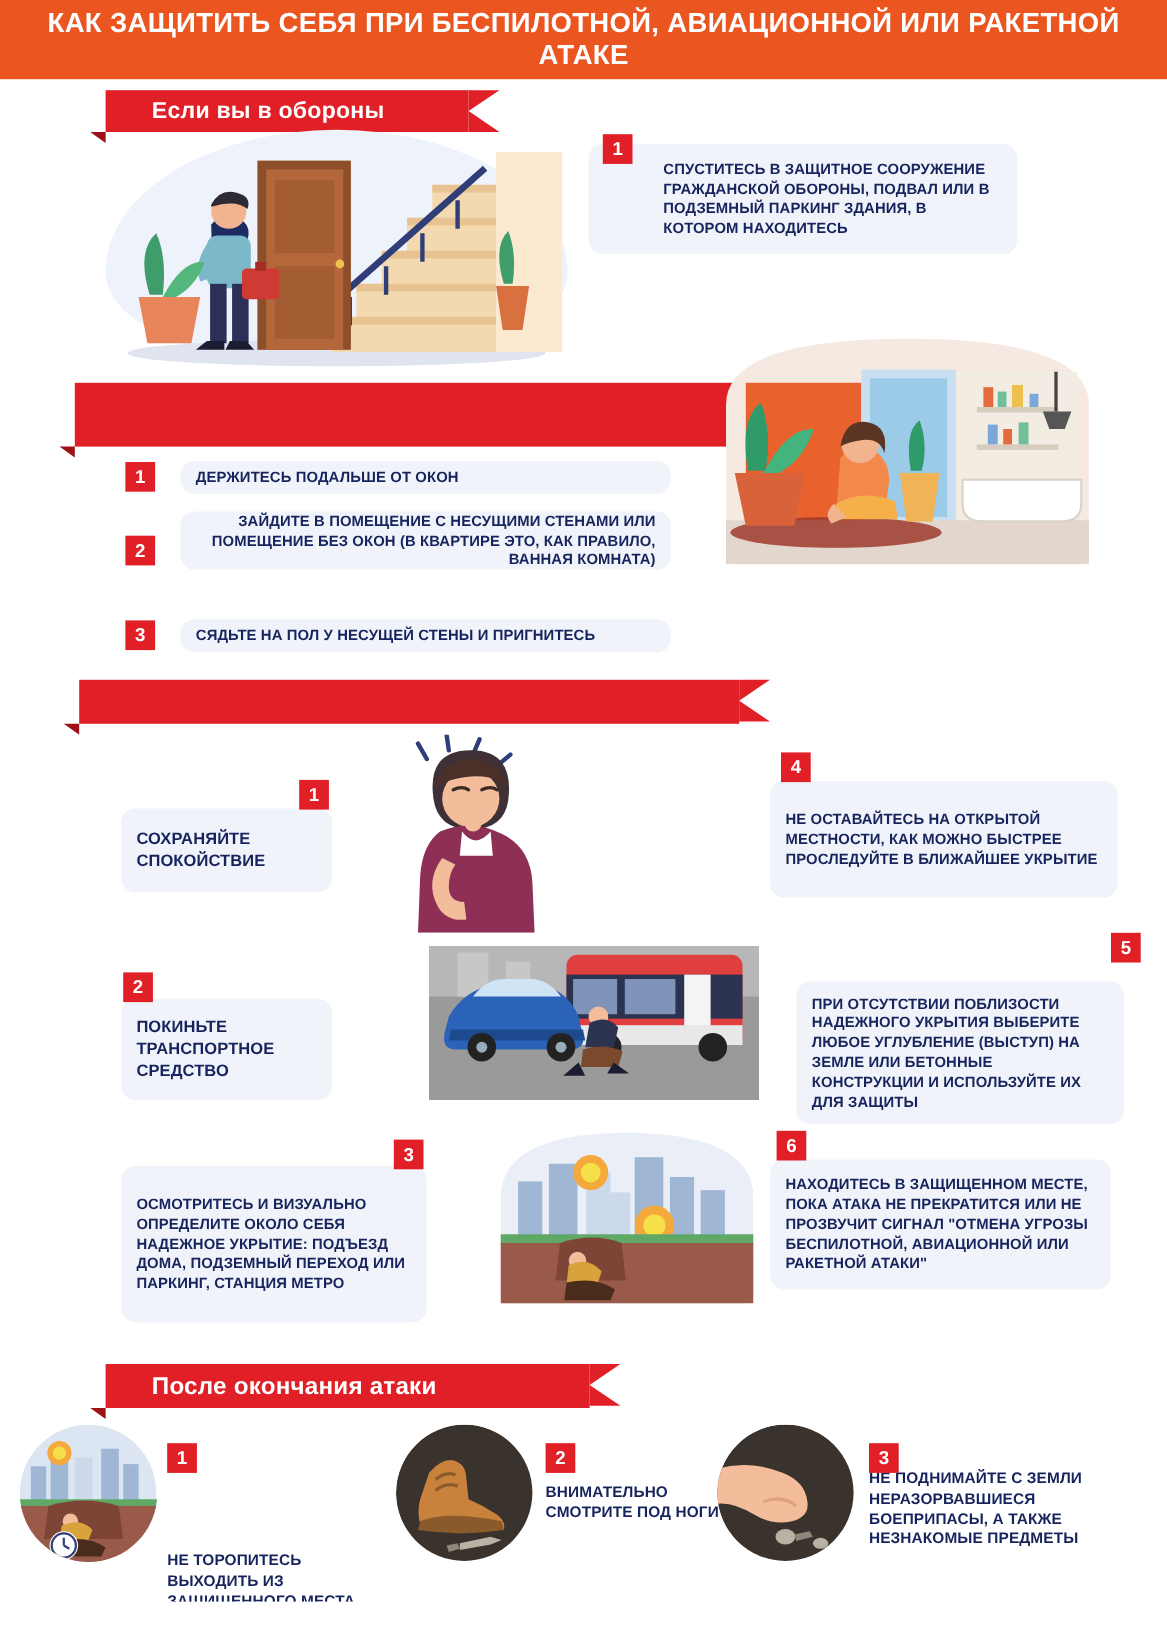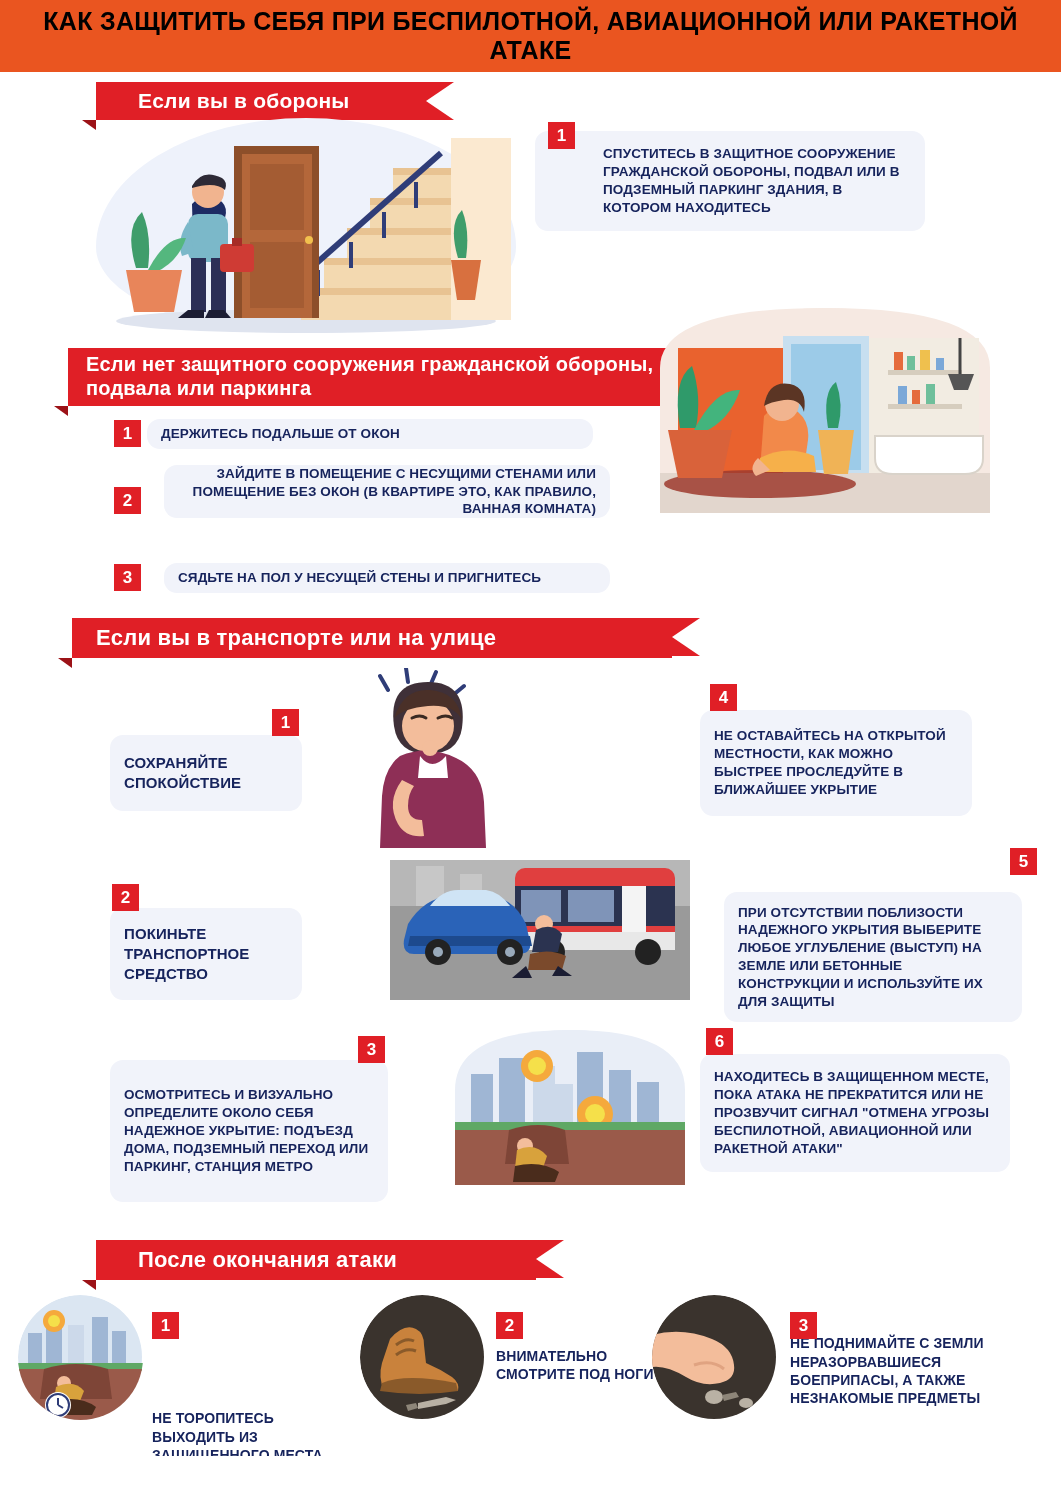--- a/index.html
+++ b/index.html
@@ -16,21 +16,21 @@
   
   .header {
     background: #ea5520;
     height: 72px;
     display: flex;
     align-items: center;
     justify-content: center;
     text-align: center;
   }
   .header-title {
-    color: #000000;
+    color: #ffffff;
     font-size: 25px;
     font-weight: bold;
     line-height: 1.18;
     letter-spacing: 0.3px;
     text-transform: uppercase;
   }
 
   
   .ribbon {
     position: absolute;
@@ -184,21 +184,20 @@
     </g>
   </svg>
 </div>
 
 <div class="num" style="left:548px; top:122px;">1</div>
 <div class="card center" style="left:535px; top:131px; width:390px; height:100px; padding-left:68px;">
   <span>СПУСТИТЕСЬ В ЗАЩИТНОЕ СООРУЖЕНИЕ ГРАЖДАНСКОЙ ОБОРОНЫ, ПОДВАЛ ИЛИ В ПОДЗЕМНЫЙ ПАРКИНГ ЗДАНИЯ, В КОТОРОМ НАХОДИТЕСЬ</span>
 </div>
 
 <div class="ribbon tall" style="left:68px; top:348px; width:600px; height:58px; line-height:1.18; padding-left:18px; font-size:20px;">
-  <span>Если нет защитного сооружения гражданской обороны, подвала или паркинга</span>
   <span class="tail-left"></span>
 </div>
 
 <div class="ill s2-bg">
   <svg width="330" height="205" viewBox="0 0 330 205">
     <path d="M0 60 Q0 0 165 0 Q330 0 330 60 L330 205 L0 205 Z" fill="#f6e9e2"></path>
     <rect x="18" y="40" width="105" height="130" fill="#e9622e"></rect>
     <rect x="123" y="28" width="86" height="142" fill="#c7dff0"></rect>
     <rect x="131" y="36" width="70" height="126" fill="#9ccbe8"></rect>
     <rect x="209" y="30" width="110" height="140" fill="#f2ece2"></rect>
@@ -233,36 +232,35 @@
       <path d="M20 120 q-8 -48 12 -62 q10 30 4 62z" fill="#2f9a6a"></path>
       <path d="M34 122 q22 -42 46 -40 q-10 30 -36 42z" fill="#43b47d"></path>
       <path d="M8 122 h64 l-10 48 h-44z" fill="#d9623a"></path>
       <path d="M168 120 q-6 -36 8 -46 q8 22 2 46z" fill="#2f9a6a"></path>
       <path d="M158 122 h36 l-6 44 h-24z" fill="#f0b356"></path>
     </g>
   </svg>
 </div>
 
 <div class="num" style="left:114px; top:420px;">1</div>
-<div class="card" style="left:147px; top:419px; width:446px; height:30px;">
+<div class="card" style="left:164px; top:419px; width:446px; height:30px;">
   <span>ДЕРЖИТЕСЬ ПОДАЛЬШЕ ОТ ОКОН</span>
 </div>
 
 <div class="num" style="left:114px; top:487px;">2</div>
 <div class="card" style="left:164px; top:465px; width:446px; height:53px;text-align:right;">
   <span>ЗАЙДИТЕ В ПОМЕЩЕНИЕ С НЕСУЩИМИ СТЕНАМИ ИЛИ ПОМЕЩЕНИЕ БЕЗ ОКОН (В КВАРТИРЕ ЭТО, КАК ПРАВИЛО, ВАННАЯ КОМНАТА)</span>
 </div>
 
 <div class="num" style="left:114px; top:564px;">3</div>
 <div class="card" style="left:164px; top:563px; width:446px; height:30px;">
   <span>СЯДЬТЕ НА ПОЛ У НЕСУЩЕЙ СТЕНЫ И ПРИГНИТЕСЬ</span>
 </div>
 
 <div class="ribbon" style="left:72px; top:618px; width:600px; height:40px; font-size:22px; padding-left:24px;">
-  <span>Если вы в транспорте или на улице</span>
   <span class="tail-left"></span>
 </div>
 
 <div class="ill" style="left:360px; top:668px; width:160px; height:180px;">
   <svg width="160" height="180" viewBox="0 0 160 180">
     <path d="M28 22 l-8 -14 M48 14 l-2 -14 M70 18 l6 -14 M92 28 l12 -10" stroke="#2f3d78" stroke-width="4" stroke-linecap="round"></path>
     <path d="M34 58 q-6 -44 34 -44 q40 0 34 46 q-4 26 -34 26 q-30 0 -34 -28z" fill="#3f3038"></path>
     <circle cx="68" cy="58" r="26" fill="#f3bd9b"></circle>
     <path d="M34 50 q10 -30 36 -28 q28 2 32 30 q-8 -16 -34 -14 q-24 2 -34 12z" fill="#4a3028"></path>
     <path d="M52 50 q8 -4 14 0 M78 50 q8 -4 14 0" stroke="#3a2a22" stroke-width="3" fill="none" stroke-linecap="round"></path>
@@ -272,21 +270,21 @@
     <circle cx="70" cy="80" r="8" fill="#f3bd9b"></circle>
   </svg>
 </div>
 
 <div class="num" style="left:272px; top:709px;">1</div>
 <div class="card center" style="left:110px; top:735px; width:192px; height:76px; font-size:15px;">
   <span>СОХРАНЯЙТЕ СПОКОЙСТВИЕ</span>
 </div>
 
 <div class="num" style="left:710px; top:684px;">4</div>
-<div class="card center" style="left:700px; top:710px; width:272px; height:106px;">
+<div class="card center" style="left:700px; top:710px; width:316px; height:106px;">
   <span>НЕ ОСТАВАЙТЕСЬ НА ОТКРЫТОЙ МЕСТНОСТИ, КАК МОЖНО БЫСТРЕЕ ПРОСЛЕДУЙТЕ В БЛИЖАЙШЕЕ УКРЫТИЕ</span>
 </div>
 
 <div class="ill s5-bg">
   <svg width="300" height="140" viewBox="0 0 300 140">
     <rect x="0" y="0" width="300" height="140" fill="#9a9a9a"></rect>
     <rect x="0" y="0" width="300" height="46" fill="#b7b7b7"></rect>
     <rect x="26" y="6" width="28" height="40" fill="#c7c7c7"></rect>
     <rect x="70" y="14" width="22" height="32" fill="#c7c7c7"></rect>
 

